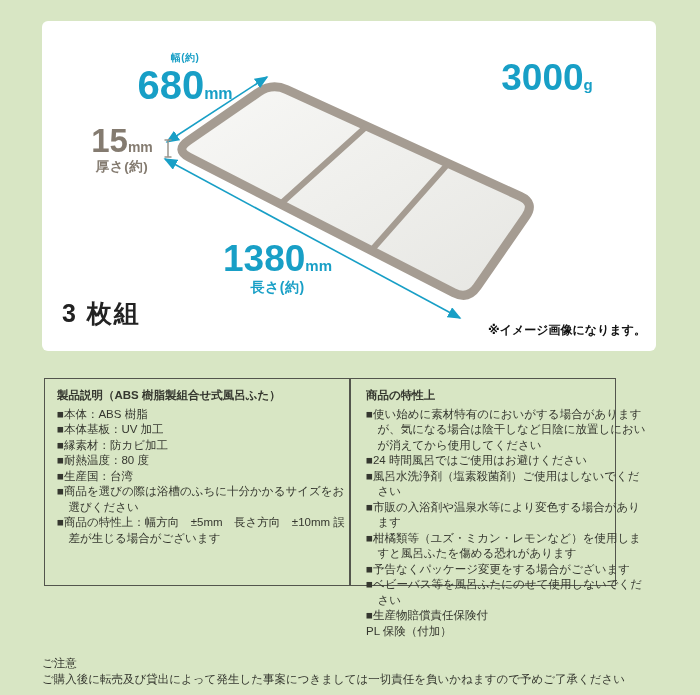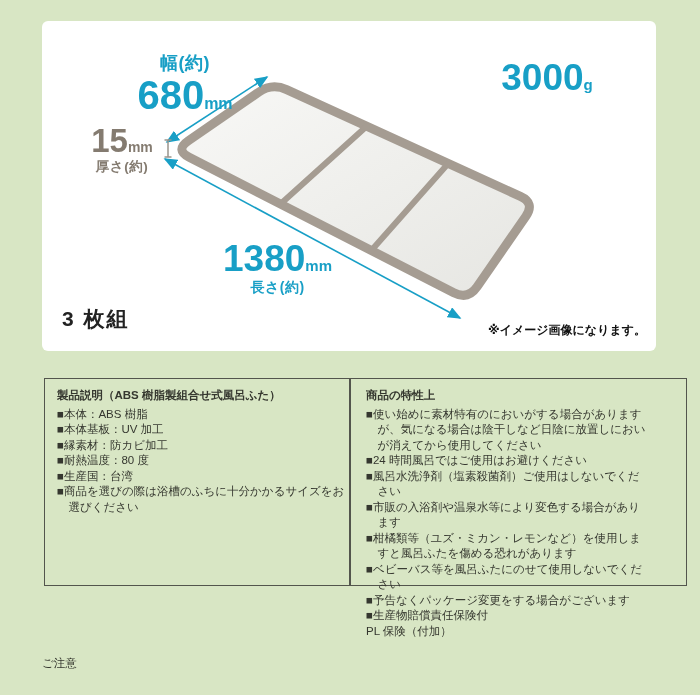--- a/index.html
+++ b/index.html
@@ -12,43 +12,43 @@
     overflow:hidden;
   }
   
   .product-panel {
     position:absolute; left:42px; top:21px; width:614px; height:330px;
     background:#ffffff; border-radius:6px;
   }
   .product-panel svg { position:absolute; left:0; top:0; width:614px; height:330px; }
   .overlay { position:absolute; }
   .teal { color:#189fc6; }
-  .dim-label { font-size:18px; font-weight:bold; letter-spacing:0.5px; }
+  .dim-label { font-size:10px; font-weight:bold; letter-spacing:0.5px; }
   .dim-value { font-weight:bold; line-height:1; }
   .dim-unit  { font-weight:bold; }
   .dim-width  { left:78px;  top:30px;  width:130px; text-align:center; }
   .dim-width  .dim-value { font-size:40px; }
   .dim-width  .dim-unit  { font-size:16px; }
   .dim-weight { left:420px; top:38px;  width:170px; text-align:center; }
   .dim-weight .dim-label { font-size:14px; }
   .dim-weight .dim-value { font-size:37px; }
   .dim-weight .dim-unit  { font-size:15px; }
   .dim-thickness { left:26px; top:103px; width:108px; text-align:center; color:#847b70; }
   .dim-thickness .dim-value { font-size:33px; }
   .dim-thickness .dim-unit  { font-size:14px; }
   .dim-thickness .dim-label { font-size:13.5px; margin-top:1px; }
   .dim-length { left:153px; top:219px; width:165px; text-align:center; }
   .dim-length .dim-value { font-size:37px; }
   .dim-length .dim-unit  { font-size:15px; }
   .dim-length .dim-label { font-size:14px; margin-top:2px; }
-  .set-label  { left:20px; top:284px; font-size:21px; font-weight:bold; color:#222; letter-spacing:2px; }
+  .set-label  { left:20px; top:276px; font-size:25px; font-weight:bold; color:#222; letter-spacing:2px; }
   .disclaimer { right:10px; top:301px; font-size:12px; font-weight:bold; color:#111; }
   
   .info-box {
-    position:absolute; left:44px; top:378px; width:643px; height:208px;
+    position:absolute; left:44px; top:378px; width:572px; height:208px;
     border:1.5px solid #53554d;
   }
   .info-col { position:absolute; top:9px; font-size:11.5px; line-height:15.5px; color:#35372f; }
   .info-col.left  { left:12px;  width:292px; }
   .info-col.right { left:321px; width:280px; }
   .col-divider { position:absolute; left:304px; top:0; width:1.5px; height:100%; background:#53554d; }
   .info-title { font-weight:bold; margin-bottom:3px; }
   .li { padding-left:1em; text-indent:-1em; }
   .li.nb { padding-left:0; text-indent:0; }
   
@@ -111,31 +111,33 @@
   <div class="col-divider"></div>
 
   <div class="info-col left">
     <div class="info-title">製品説明（ABS 樹脂製組合せ式風呂ふた）</div>
     <div class="li">■本体：ABS 樹脂</div>
     <div class="li">■本体基板：UV 加工</div>
     <div class="li">■縁素材：防カビ加工</div>
     <div class="li">■耐熱温度：80 度</div>
     <div class="li">■生産国：台湾</div>
     <div class="li">■商品を選びの際は浴槽のふちに十分かかるサイズをお選びください</div>
+    <div class="li">■商品の特性上：幅方向　±5mm　長さ方向　±10mm 誤差が生じる場合がございます</div>
   </div>
 
   <div class="info-col right">
     <div class="info-title">商品の特性上</div>
     <div class="li">■使い始めに素材特有のにおいがする場合がありますが、気になる場合は陰干しなど日陰に放置しにおいが消えてから使用してください</div>
     <div class="li">■24 時間風呂ではご使用はお避けください</div>
     <div class="li">■風呂水洗浄剤（塩素殺菌剤）ご使用はしないでください</div>
     <div class="li">■市販の入浴剤や温泉水等により変色する場合があります</div>
     <div class="li">■柑橘類等（ユズ・ミカン・レモンなど）を使用しますと風呂ふたを傷める恐れがあります</div>
+    <div class="li">■予告なくパッケージ変更をする場合がございます</div>
     <div class="li">■ベビーバス等を風呂ふたにのせて使用しないでください</div>
-    <div class="li">■予告なくパッケージ変更をする場合がございます</div>
     <div class="li">■生産物賠償責任保険付</div>
     <div class="li nb">PL 保険（付加）</div>
   </div>
 </div>
 
 <div class="footer-note">
   <div>ご注意</div>
+  <div>ご購入後に転売及び貸出によって発生した事案につきましては一切責任を負いかねますので予めご了承ください</div>
 </div>
 
 </body></html>

